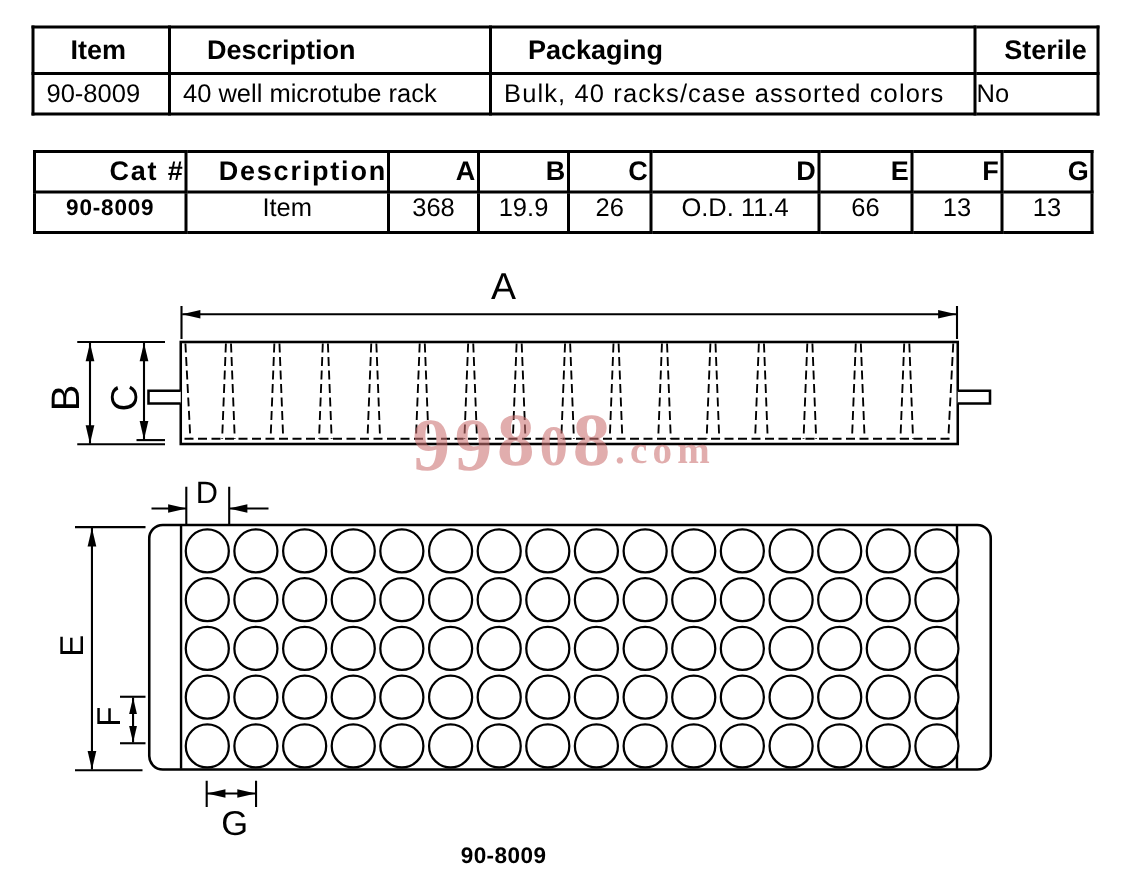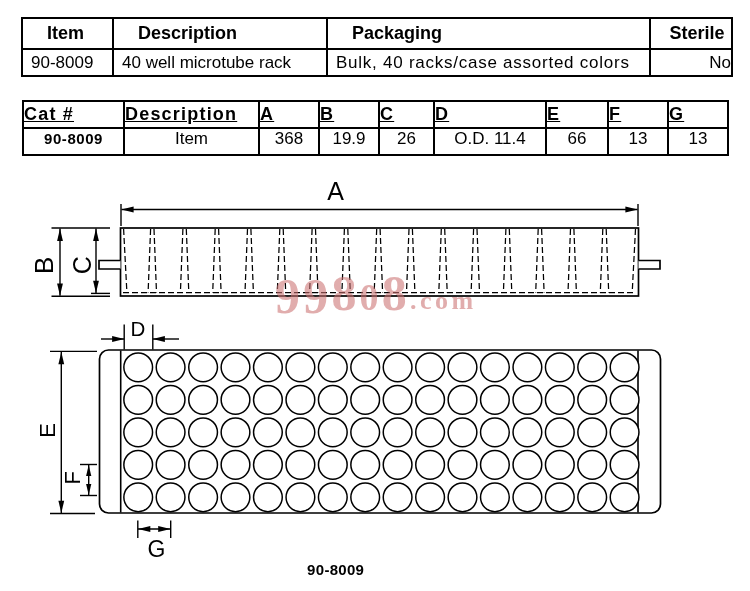--- a/index.html
+++ b/index.html
@@ -3,23 +3,23 @@
 <meta charset="utf-8">
 <style>
   html,body{margin:0;padding:0;background:#fff;}
   body{width:750px;height:591px;position:relative;font-family:"Liberation Sans",sans-serif;color:#000;}
   table{border-collapse:collapse;table-layout:fixed;position:absolute;}
   td,th{border:2px solid #000;padding:0;overflow:hidden;white-space:nowrap;}
   th{font-size:18px;text-align:left;padding-left:24px;font-weight:bold;}
   td{font-size:17px;}
   #t1{left:21px;top:17px;}
   #t1 td{text-align:left;padding-left:8px;}
-  #t1 .c{text-align:right;padding-left:0;}
+  #t1 .c{text-align:left;padding-left:0;}
   #t2{left:22px;top:100px;}
-  #t2 th{text-align:left;padding-left:0;letter-spacing:1.2px;text-decoration:underline;}
+  #t2 th{text-align:right;padding-left:0;letter-spacing:1.2px;}
   #t2 td{text-align:center;padding-left:0;vertical-align:top;line-height:19px;}
   svg{position:absolute;left:0;top:0;}
   svg text{font-family:"Liberation Sans",sans-serif;fill:#000;}
 </style>
 </head>
 <body>
 
 <table id="t1">
  <colgroup>
       <col style="width:91px">

